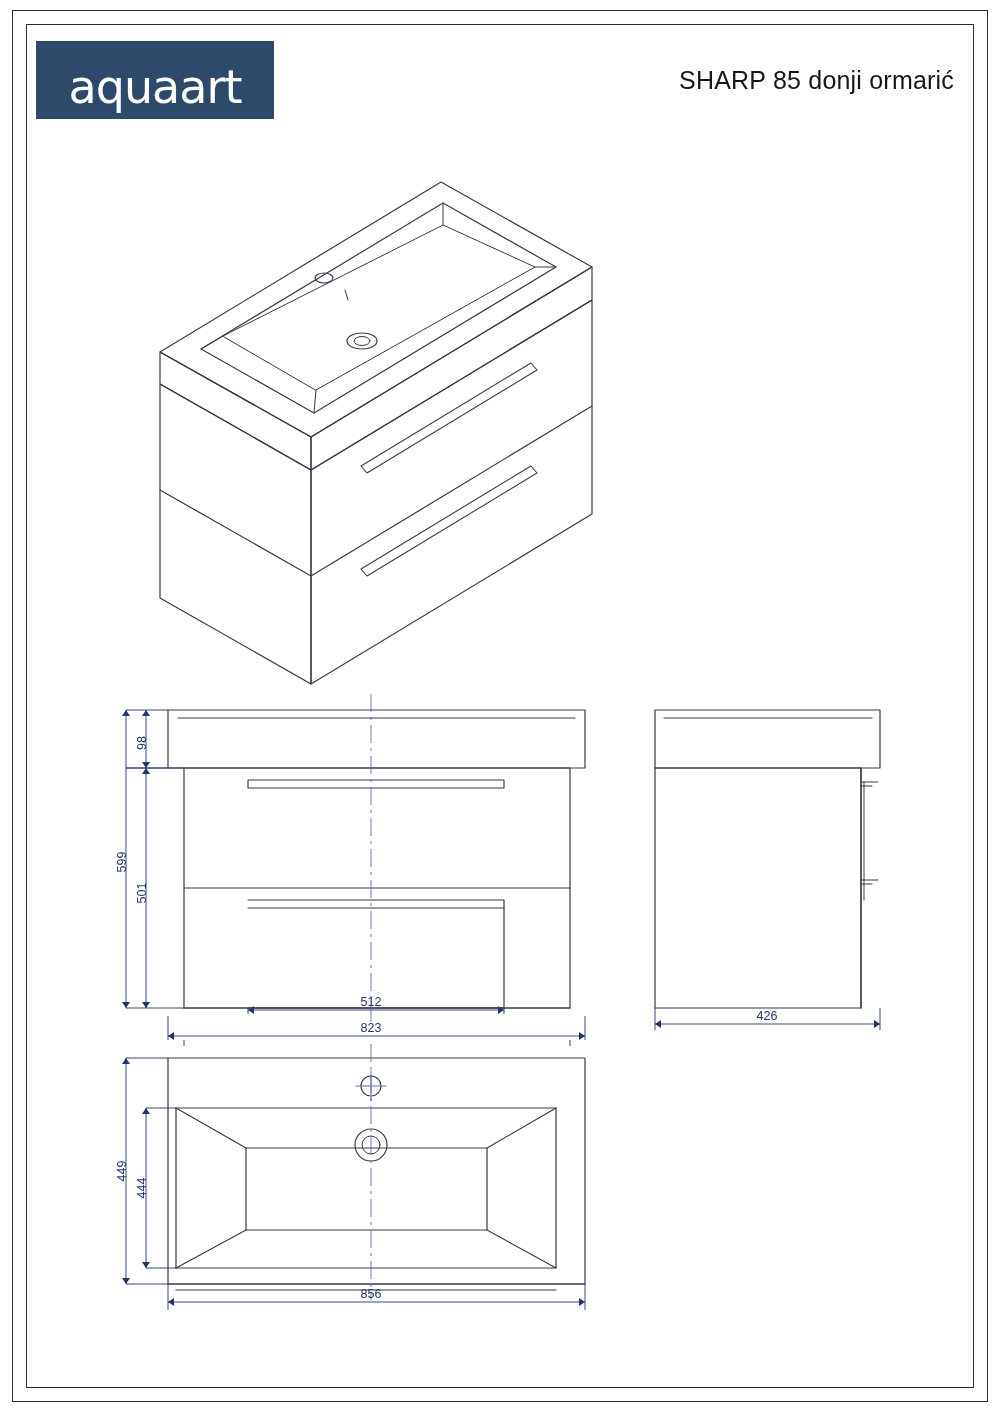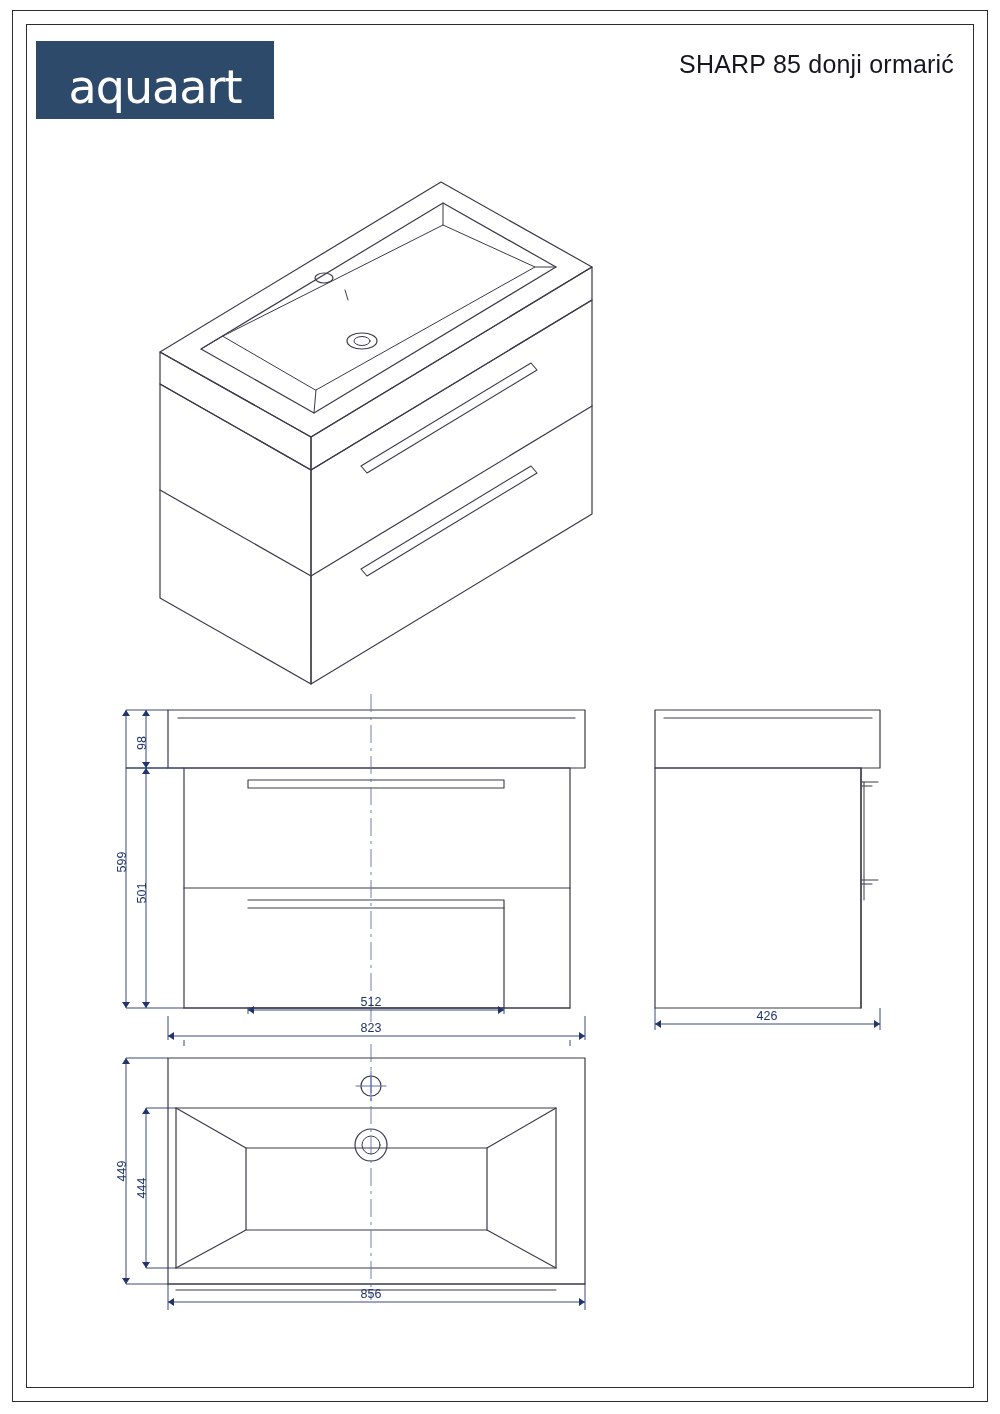--- a/index.html
+++ b/index.html
@@ -3,21 +3,21 @@
 <meta charset="utf-8">
 <style>
   html,body{margin:0;padding:0;background:#ffffff;}
   body{width:1000px;height:1414px;font-family:"Liberation Sans",sans-serif;color:#1a1a2e;}
   .sheet{position:relative;width:1000px;height:1414px;box-sizing:border-box;}
   .border-outer{position:absolute;left:12px;top:10px;width:976px;height:1392px;border:1.4px solid #2b2b3a;box-sizing:border-box;}
   .border-inner{position:absolute;left:26px;top:24px;width:948px;height:1364px;border:1.1px solid #2b2b3a;box-sizing:border-box;}
   .logo{position:absolute;left:36px;top:41px;width:238px;height:78px;background:#2e4a6b;}
   .logo-text{position:absolute;left:36px;top:41px;width:238px;height:78px;display:flex;align-items:center;justify-content:center;
       color:#ffffff;font-size:46px;letter-spacing:-1px;font-family:"DejaVu Sans",sans-serif;margin-top:7px;}
-  .title{position:absolute;right:46px;top:50px;font-size:25px;color:#16161f;letter-spacing:.2px;white-space:nowrap;}
+  .title{position:absolute;right:46px;top:66px;font-size:25px;color:#16161f;letter-spacing:.2px;white-space:nowrap;}
   svg.draw{position:absolute;left:0;top:0;width:1000px;height:1414px;}
   .dimtxt{font-family:"Liberation Sans",sans-serif;font-size:12.5px;fill:#21356b;}
 </style>
 </head>
 <body>
 
 <div class="sheet">
 
   <div class="border-outer"></div>
   <div class="border-inner"></div>

